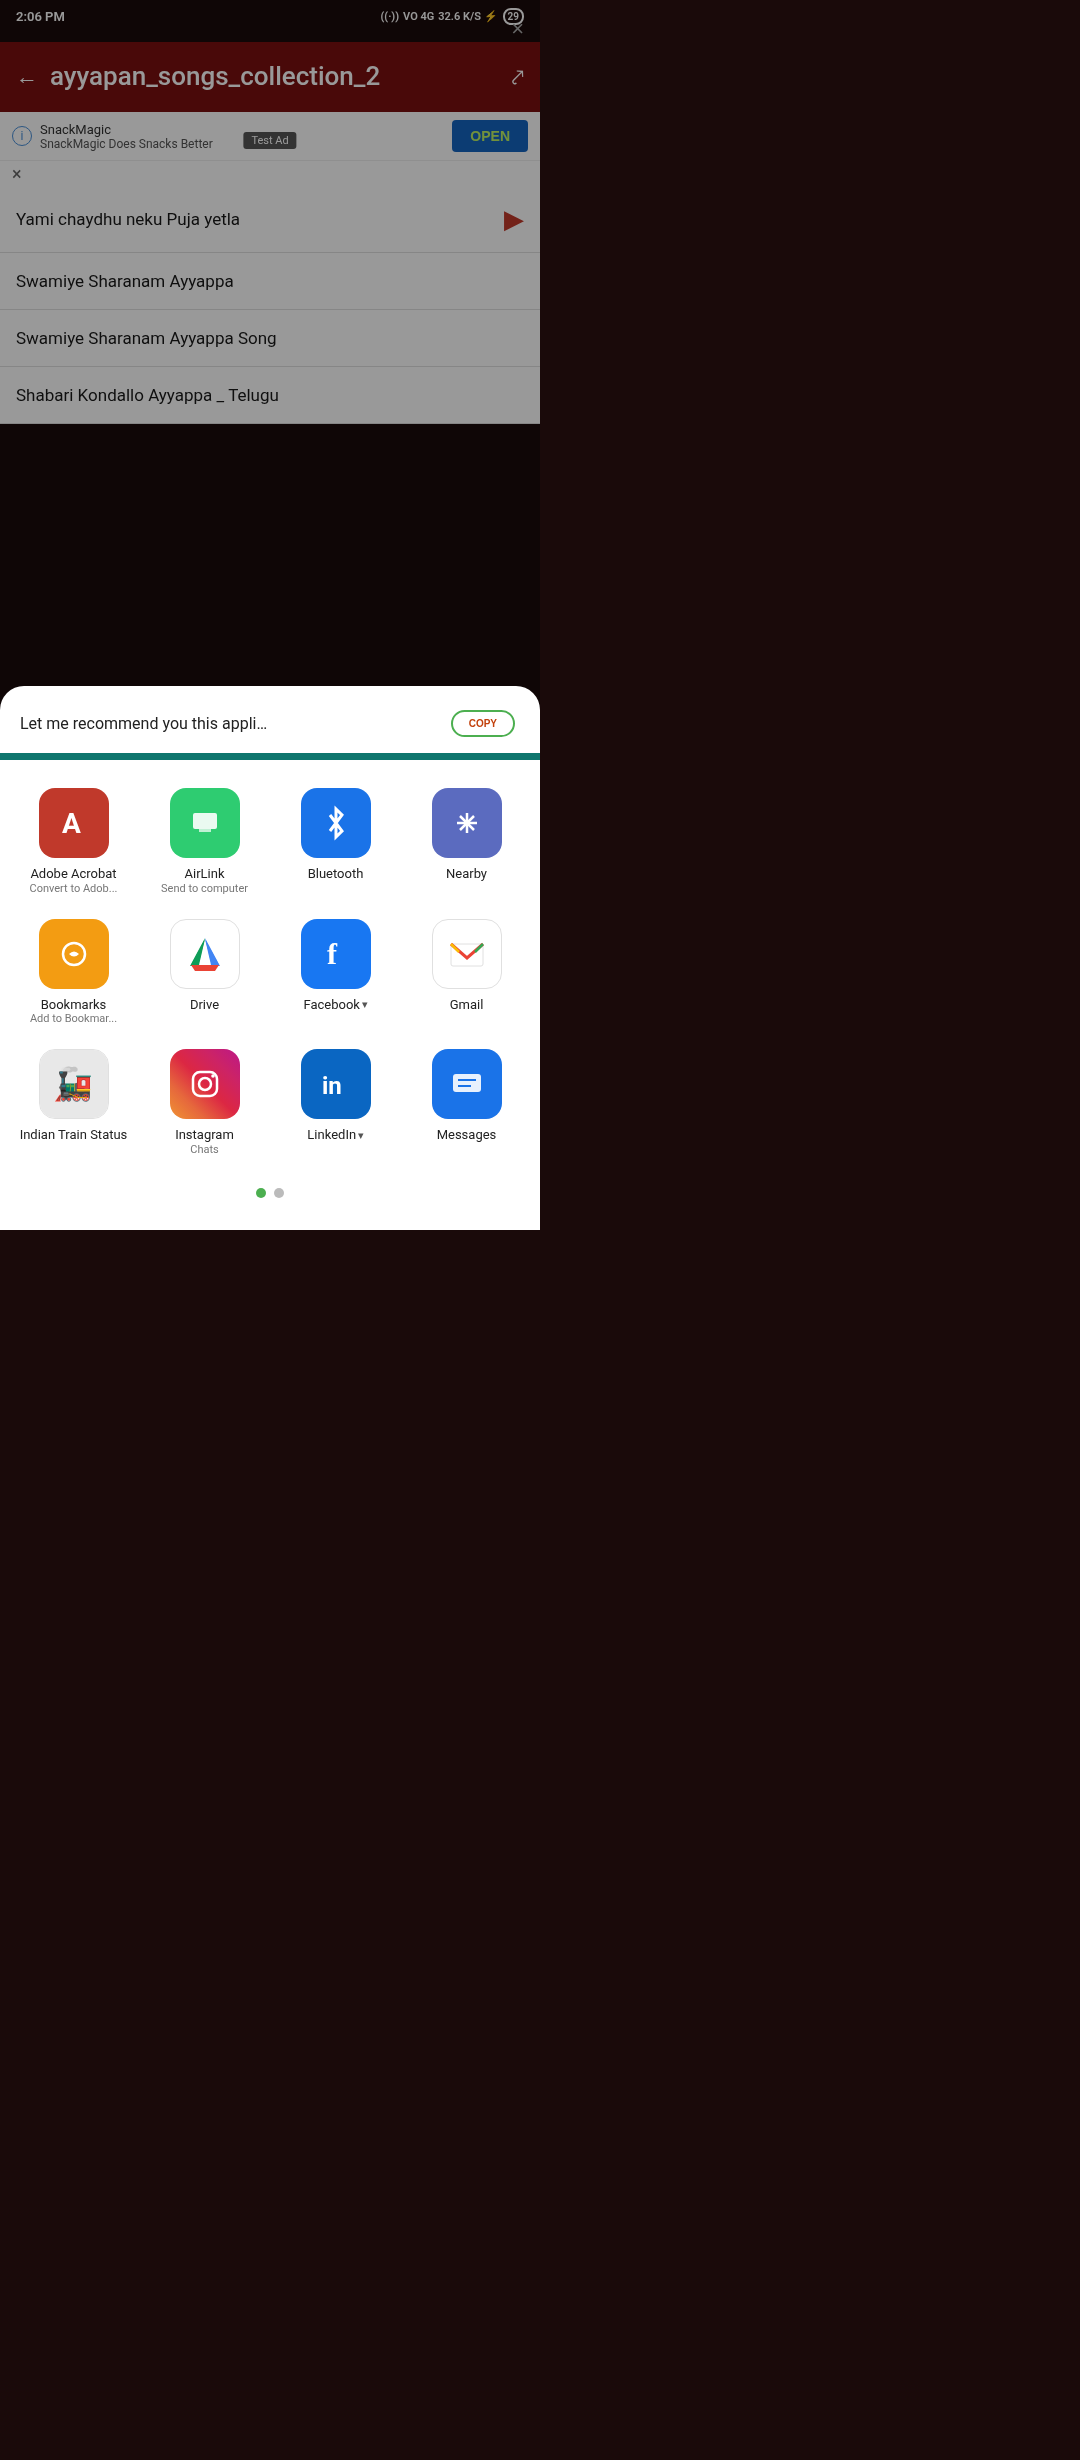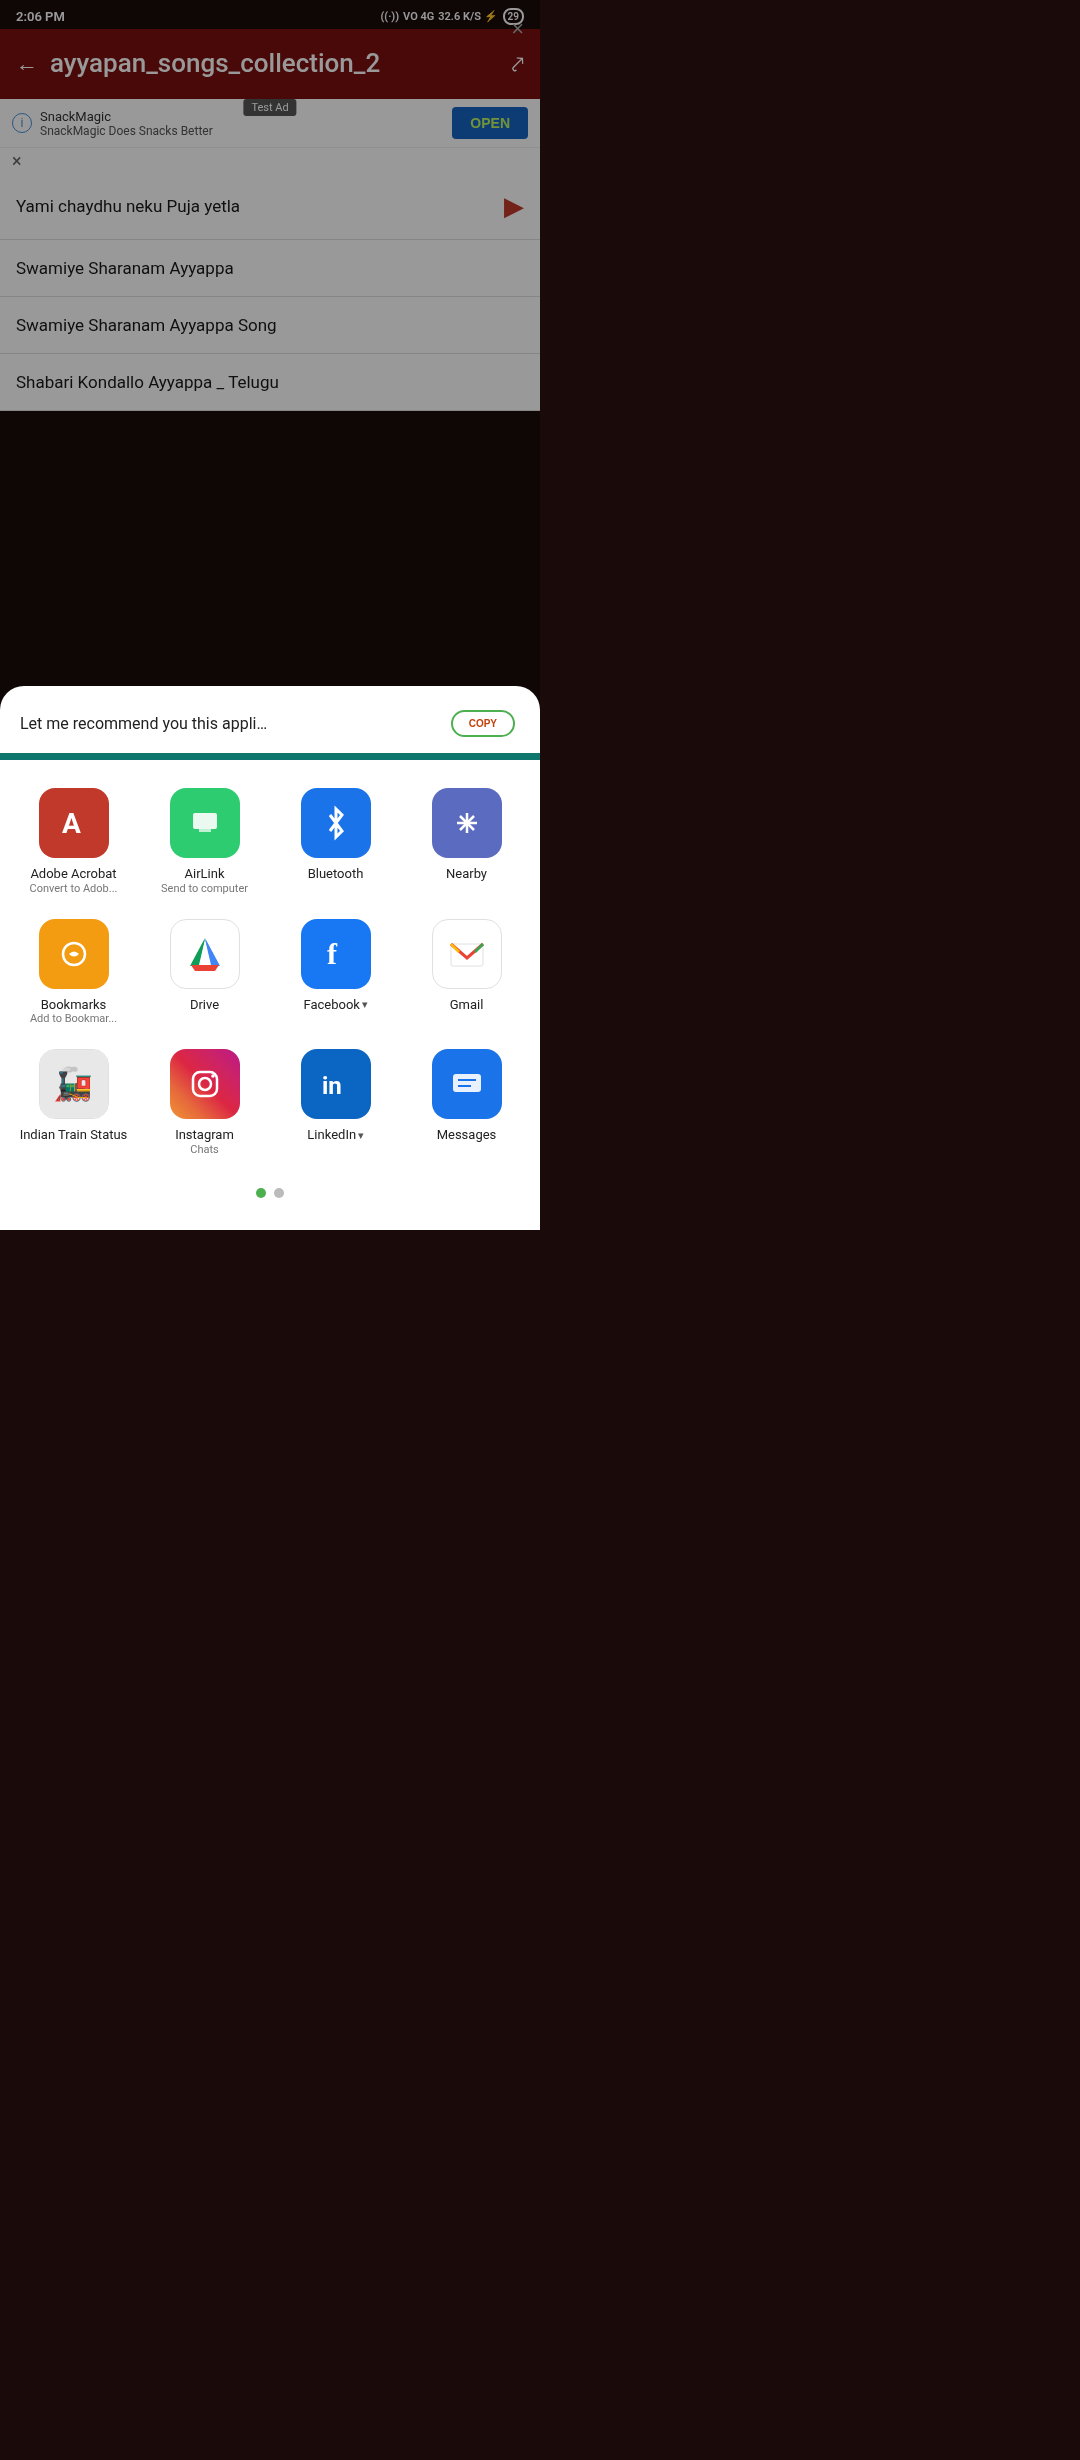--- a/index.html
+++ b/index.html
@@ -13,21 +13,21 @@
       overflow-x: hidden;
     }
 
     
     .status-bar {
       background: #1a0a0a;
       color: white;
       display: flex;
       justify-content: space-between;
       align-items: center;
-      padding: 8px 16px 4px 16px;
+      padding: 8px 16px 17px 16px;
       font-size: 13px;
       font-weight: 600;
     }
     .status-right {
       display: flex;
       align-items: center;
       gap: 4px;
       font-size: 11px;
     }
     .battery {
@@ -86,21 +86,21 @@
       height: 20px;
       display: flex;
       align-items: center;
       justify-content: center;
       font-size: 12px;
     }
     .ad-text-block .ad-title { font-size: 13px; color: #333; }
     .ad-text-block .ad-sub { font-size: 12px; color: #555; }
     .ad-label {
       position: absolute;
-      top: 0;
+      top: 20px;
       left: 50%;
       transform: translateX(-50%);
       background: #555;
       color: white;
       font-size: 11px;
       padding: 2px 8px;
       border-radius: 3px;
     }
     .ad-open-btn {
       background: #1565c0;

